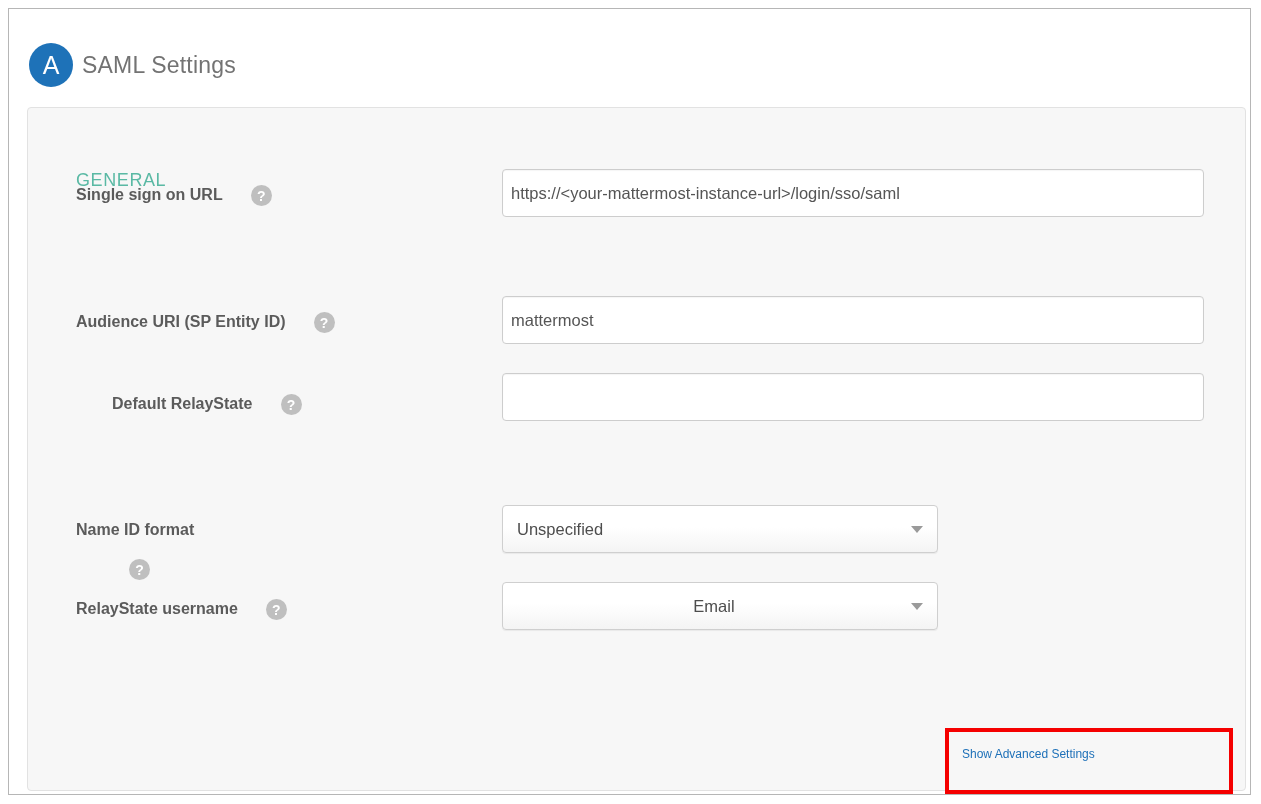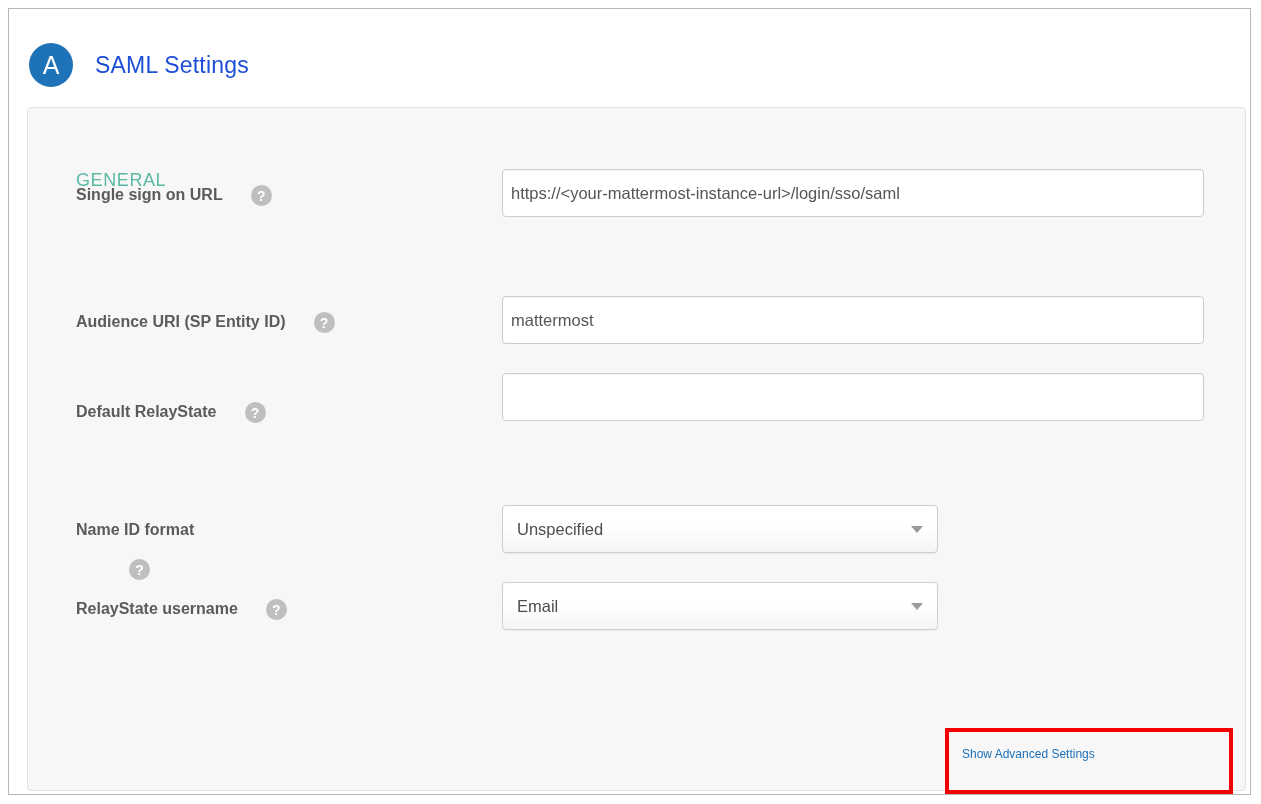--- a/index.html
+++ b/index.html
@@ -50,23 +50,23 @@
     color: #ffffff;
     display: flex;
     align-items: center;
     justify-content: center;
     font-size: 25px;
     font-weight: normal;
     letter-spacing: 0;
     flex: 0 0 auto;
   }
   .app-title {
-    margin-left: 22px;
+    margin-left: 9px;
     font-size: 23px;
-    color: #1d4ed8;
+    color: #737373;
     font-weight: normal;
     letter-spacing: 0.2px;
   }
 
   
   .settings-panel {
     position: absolute;
     left: 18px;
     top: 98px;
     width: 1219px;
@@ -244,41 +244,41 @@
         </div>
         <div class="checkbox-label">Use this for Recipient URL and Destination URL</div>
       </div>
 
       <div class="field-label" style="top:203px;">
         <span>Audience URI (SP Entity ID)</span>
         <span class="help-icon">?</span>
       </div>
       <input class="text-input" style="left: 474px; top: 188px; width: 702px; height: 48px;" value="mattermost">
 
-      <div class="field-label" style="top:293px;">
+      <div class="field-label" style="top:285px;margin-left:36px;">
         <span>Default RelayState</span>
         <span class="help-icon">?</span>
       </div>
       <input class="text-input" style="left: 474px; top: 265px; width: 702px; height: 48px;" value="">
       <div class="hint-text" style="left:474px; top:405px;">If no value is set, a blank RelayState is sent</div>
 
       <div class="field-label" style="top:413px;flex-direction:column;">
         <span>Name ID format</span>
         <span class="help-icon">?</span>
       </div>
       <div class="dropdown" style="left:474px; top:397px; width:436px; height:48px;">
         <span class="dd-value">Unspecified</span>
         <span class="dd-arrow"></span>
       </div>
 
       <div class="field-label" style="top:490px;">
         <span>RelayState username</span>
         <span class="help-icon">?</span>
       </div>
-      <div class="dropdown" style="left:474px; top:474px; width:436px; height:48px;">
+      <div class="dropdown" style="left:474px; top:474px; width:436px; height:48px;text-align:center;">
         <span class="dd-value">Email</span>
         <span class="dd-arrow"></span>
       </div>
 
     </div>
 
     <a class="advanced-link">Show Advanced Settings</a>
     <div class="annotation-box"></div>
 
   </div>

